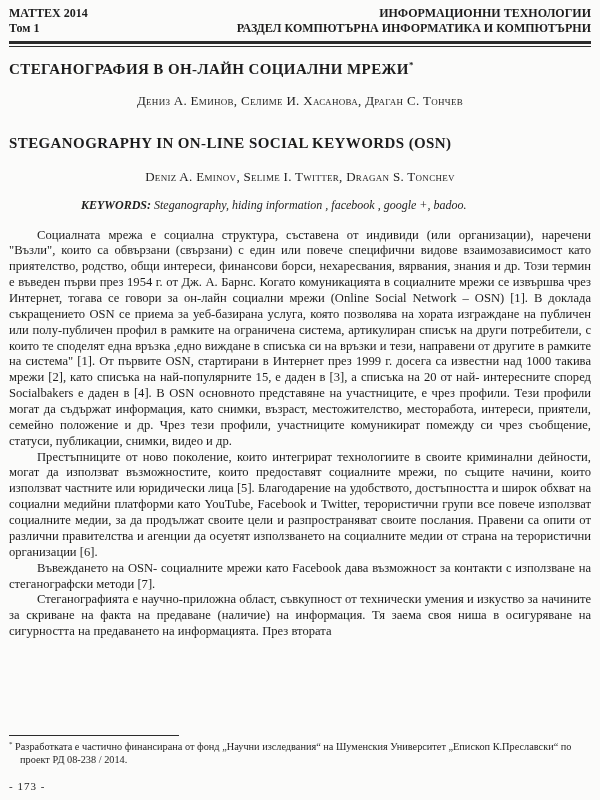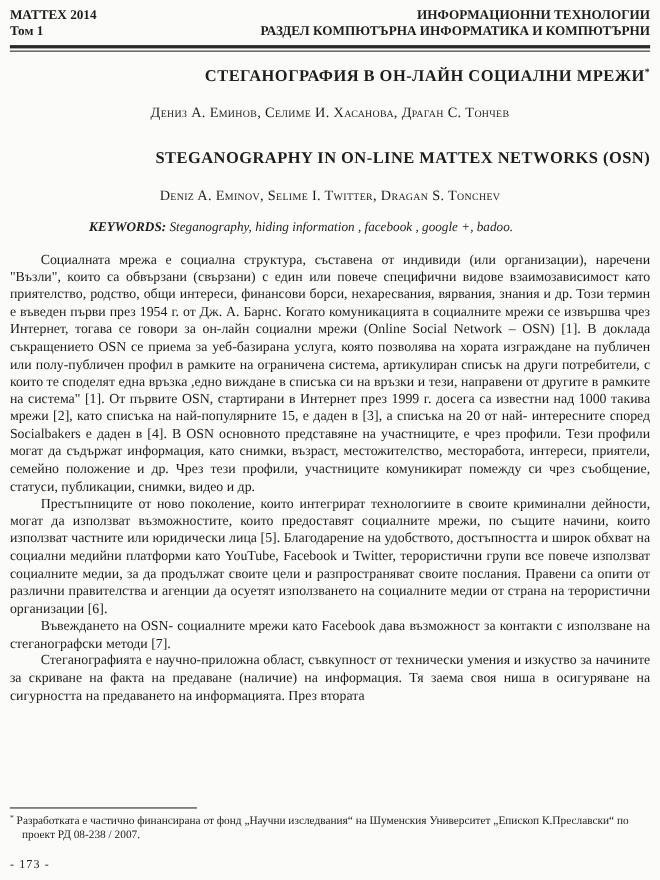--- a/index.html
+++ b/index.html
@@ -24,21 +24,21 @@
   .hdr-rule {
     margin-top: 5px;
     height: 2px;
     border-top: 3px solid #2b2b2b;
     border-bottom: 1px solid #2b2b2b;
   }
 
   
   .title {
     margin-top: 13px;
-    text-align: right;
+    text-align: left;
     font-weight: bold;
     font-size: 15px;
     letter-spacing: 0.4px;
   }
   .title sup { font-size: 9px; }
   .authors {
     margin-top: 15px;
     text-align: center;
     font-weight: normal;
     font-variant: small-caps;
@@ -108,34 +108,34 @@
       <div>ИНФОРМАЦИОННИ ТЕХНОЛОГИИ</div>
       <div>РАЗДЕЛ  КОМПЮТЪРНА ИНФОРМАТИКА И КОМПЮТЪРНИ</div>
     </div>
   </div>
   <div class="hdr-rule"></div>
 
   <div class="title"><span>СТЕГАНОГРАФИЯ В ОН-ЛАЙН СОЦИАЛНИ МРЕЖИ</span><sup>*</sup></div>
 
   <div class="authors">Дениз А. Еминов,  Селиме И. Хасанова,  Драган С. Тончев</div>
 
-  <div class="title title-en">STEGANOGRAPHY IN ON-LINE MATTEX NETWORKS (OSN)</div>
+  <div class="title title-en">STEGANOGRAPHY IN ON-LINE SOCIAL KEYWORDS (OSN)</div>
 
   <div class="authors authors-en">Deniz A. Eminov,  Selime I. Twitter,  Dragan S. Tonchev</div>
 
 
   <div class="keywords"><span class="lbl">KEYWORDS:</span><span> Steganography, hiding information , facebook , google +, badoo.</span></div>
 
   <div class="body-text">
     <p>Социалната мрежа е социална структура, съставена от индивиди (или организации), наречени "Възли", които са обвързани (свързани) с един или повече специфични видове взаимозависимост като приятелство, родство, общи интереси, финансови борси, нехаресвания, вярвания, знания и др. Този термин е въведен първи през 1954 г. от Дж. А. Барнс. Когато комуникацията в социалните мрежи се извършва чрез Интернет, тогава се говори за он-лайн социални мрежи (Online Social Network – OSN) [1]. В доклада съкращението OSN се приема за уеб-базирана услуга, която позволява на хората изграждане на публичен или полу-публичен профил в рамките на ограничена система, артикулиран списък на други потребители, с които те споделят една връзка ,едно виждане в списъка си на връзки и тези, направени от другите в рамките на система" [1]. От първите OSN, стартирани в Интернет през 1999 г. досега са известни над 1000 такива мрежи [2], като списъка на най-популярните 15, е даден в [3], а списъка на 20 от най- интересните според Socialbakers е даден в [4]. В OSN основното представяне на участниците, е чрез профили. Тези профили могат да съдържат информация, като снимки, възраст, местожителство, месторабота, интереси, приятели, семейно положение и др. Чрез тези профили, участниците комуникират помежду си чрез съобщение, статуси, публикации, снимки, видео и др.</p>
     <p>Престъпниците от ново поколение, които интегрират технологиите в своите криминални дейности, могат да използват възможностите, които предоставят социалните мрежи, по същите начини, които използват частните или юридически лица [5]. Благодарение на удобството, достъпността и широк обхват на социални медийни платформи като YouTube, Facebook и Twitter, терористични групи все повече използват социалните медии, за да продължат своите цели и разпространяват своите послания. Правени са опити от различни правителства и агенции да осуетят използването на социалните медии от страна на терористични организации [6].</p>
     <p>Въвеждането на OSN- социалните мрежи като Facebook дава възможност за контакти с използване на стеганографски методи [7].</p>
     <p>Стеганографията е научно-приложна област, съвкупност от технически умения и изкуство за начините за скриване на факта на предаване (наличие) на информация.  Тя заема своя ниша в осигуряване на сигурността на предаването на информацията. През втората</p>
   </div>
 
   <div class="footnote">
     <div class="fn-rule"></div>
-    <div class="fn-text"><sup>*</sup><span> Разработката е частично финансирана от фонд „Научни изследвания“  на Шуменския Университет „Епископ К.Преславски“ по проект РД 08-238 / 2007.</span></div>
+    <div class="fn-text"><sup>*</sup><span> Разработката е частично финансирана от фонд „Научни изследвания“  на Шуменския Университет „Епископ К.Преславски“ по проект РД 08-238 / 2014.</span></div>
   </div>
 
   <div class="page-num">- 173 -</div>
 
 </div>
 
 </body></html>

